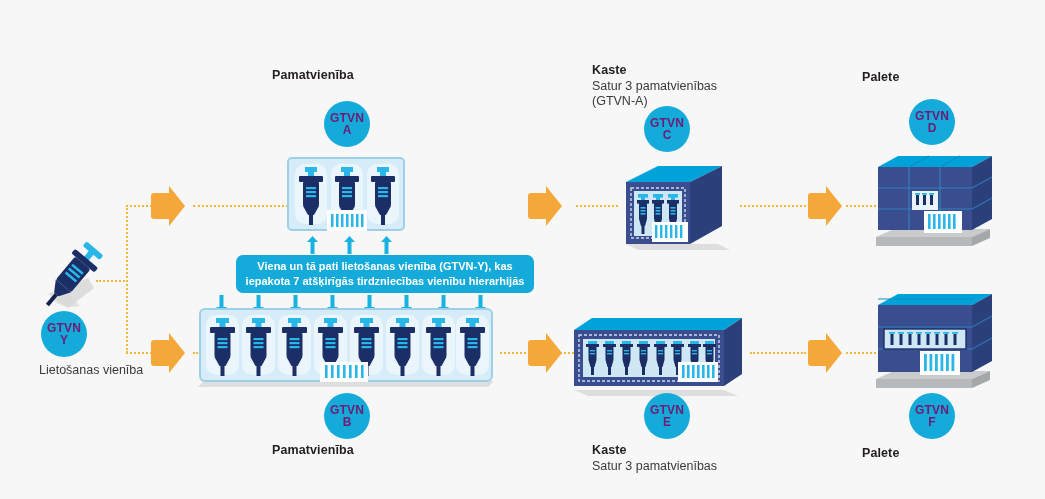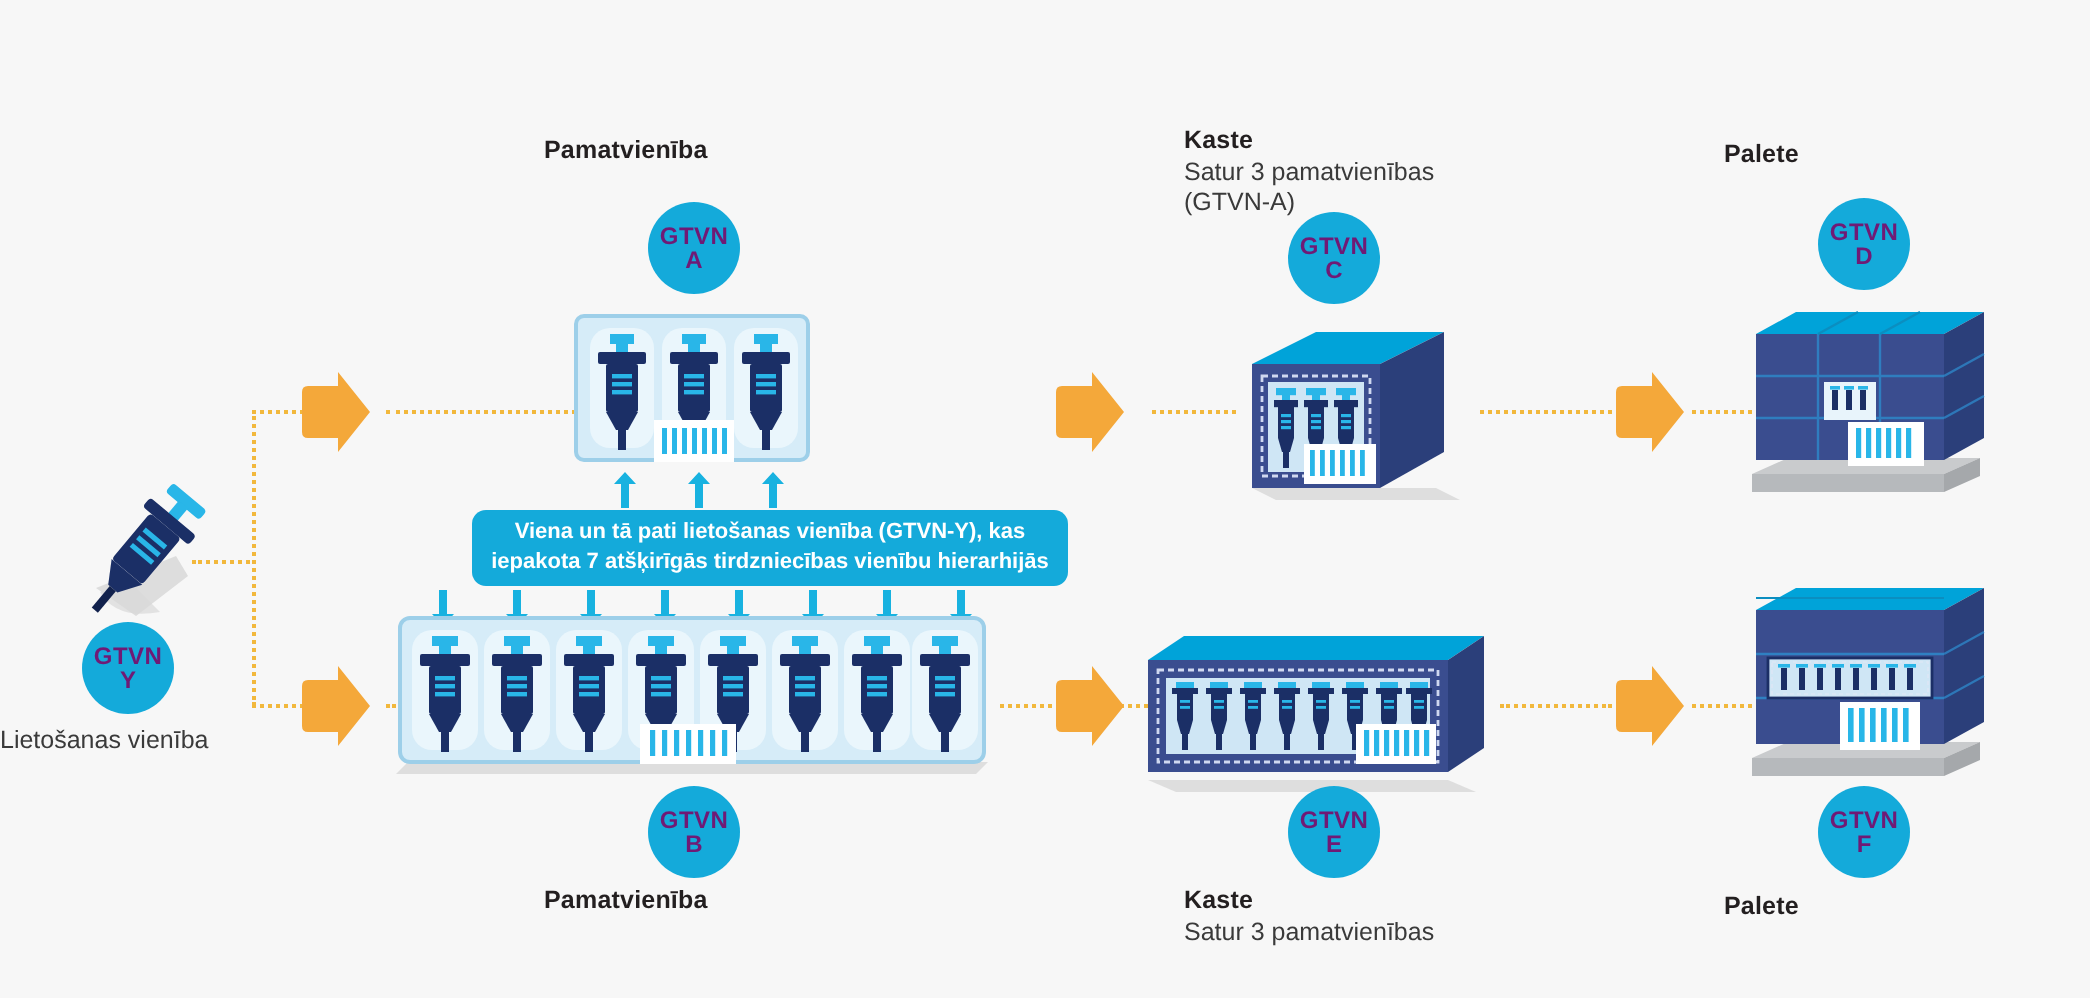--- a/index.html
+++ b/index.html
@@ -97,21 +97,21 @@
         <rect x="44" y="62" width="4" height="14" fill="#12224d"></rect>
       </g>
     </svg>
   </div>
 
   <div class="gtvn" style="left:41px;top:311px;width:46px;height:46px;">
     <span class="a">GTVN</span>
     <span class="b">Y</span>
   </div>
 
-  <div class="lbl" style="left:0px;top:363px;width:128px;">
+  <div class="lbl" style="left:0px;top:363px;width:128px;padding-left:39px;">
     <div class="t2">Lietošanas vienība</div>
   </div>
 
   <div class="lbl" style="left:272px;top:68px;width:148px;">
     <div class="t1">Pamatvienība</div>
   </div>
   <div class="gtvn" style="left:324px;top:101px;width:46px;height:46px;">
     <span class="a">GTVN</span>
     <span class="b">A</span>
   </div>

